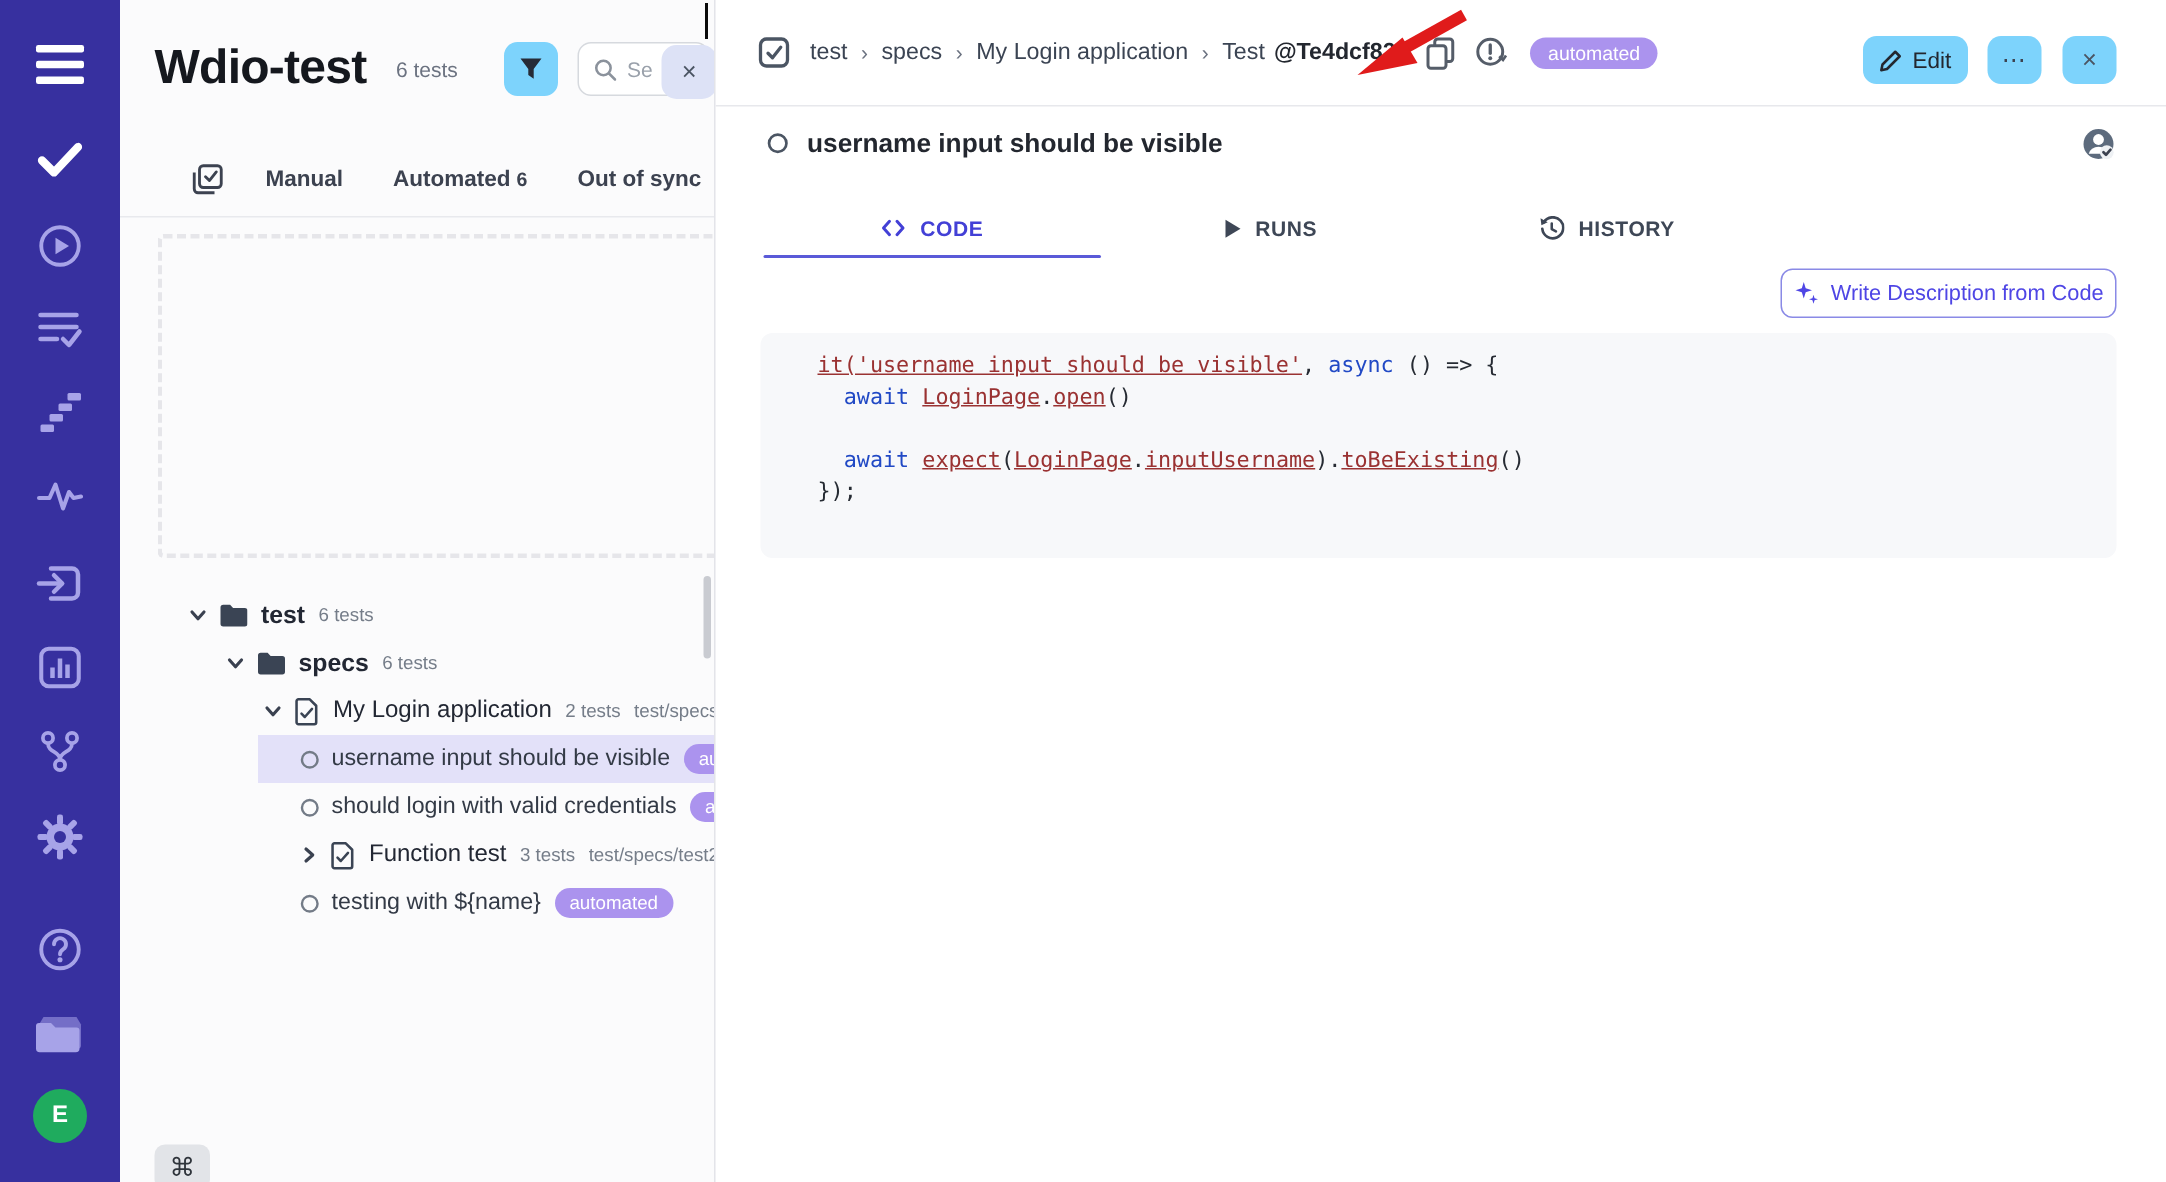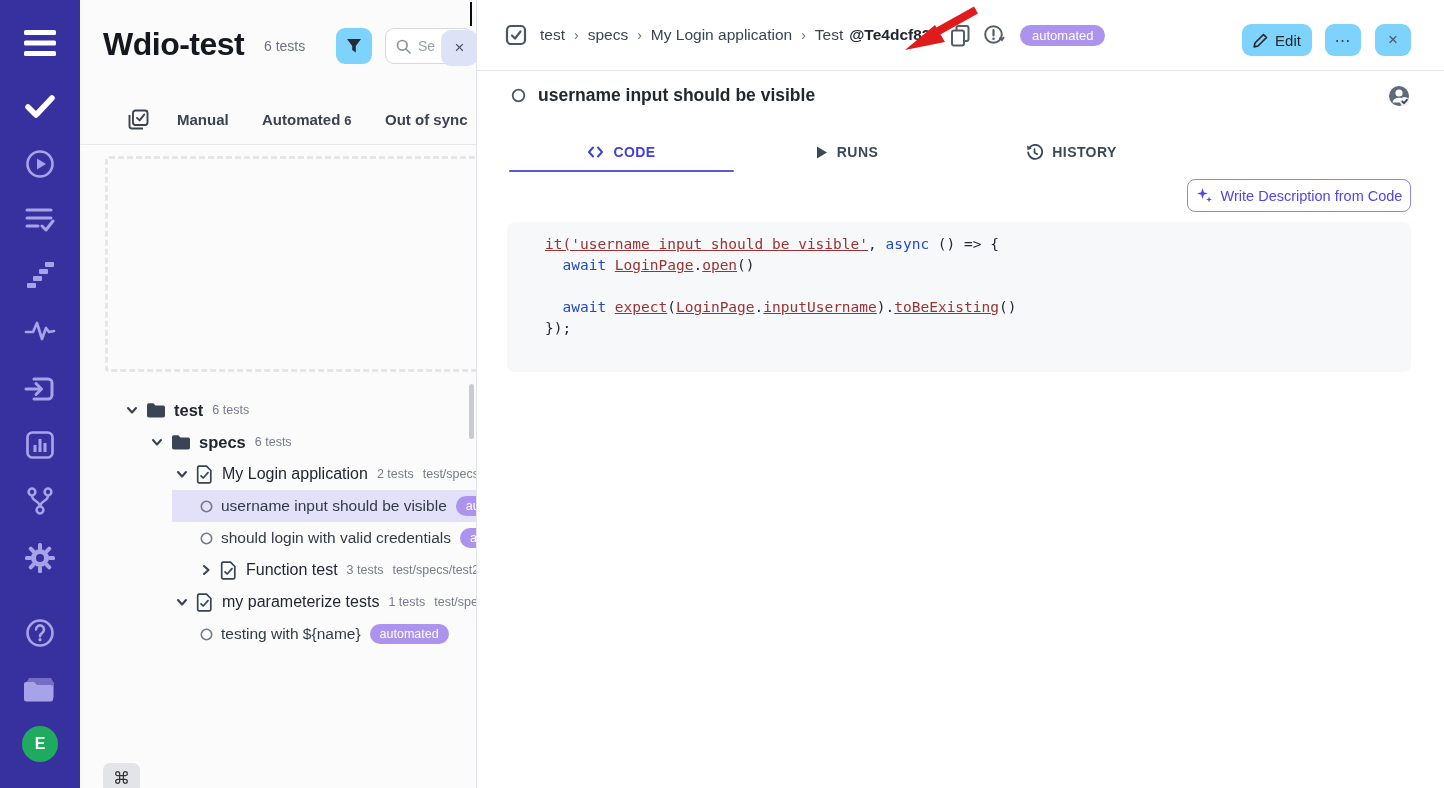--- a/index.html
+++ b/index.html
@@ -324,36 +324,20 @@
         <span class="tr-ico">
           <svg width="17" height="19" viewBox="0 0 17 19">
             <path d="M3,1.2 h7.5 l4.3,4.3 v11 a1.3,1.3 0 0 1 -1.3,1.3 h-10.5 a1.3,1.3 0 0 1 -1.3,-1.3 v-14 a1.3,1.3 0 0 1 1.3,-1.3 z" fill="none" stroke="#3a4454" stroke-width="1.7" stroke-linejoin="round"></path>
             <polyline points="5,10.8 7.2,13 12,7.6" fill="none" stroke="#3a4454" stroke-width="1.7" stroke-linecap="round" stroke-linejoin="round"></polyline>
           </svg>
         </span>
         <span class="tr-label file">Function test</span>
         <span class="tr-count">3 tests</span>
         <span class="tr-path">test/specs/test2.tes</span>
       </div>
-      <div class="tree-row" style="padding-left: 95px;">
-        <span class="tr-chev">
-          <svg width="14" height="14" viewBox="0 0 14 14">
-            <polyline points="3,5 7,9.5 11,5" fill="none" stroke="#3a4150" stroke-width="2.1" stroke-linecap="round" stroke-linejoin="round"></polyline>
-          </svg>
-        </span>
-        <span class="tr-ico">
-          <svg width="17" height="19" viewBox="0 0 17 19">
-            <path d="M3,1.2 h7.5 l4.3,4.3 v11 a1.3,1.3 0 0 1 -1.3,1.3 h-10.5 a1.3,1.3 0 0 1 -1.3,-1.3 v-14 a1.3,1.3 0 0 1 1.3,-1.3 z" fill="none" stroke="#3a4454" stroke-width="1.7" stroke-linejoin="round"></path>
-            <polyline points="5,10.8 7.2,13 12,7.6" fill="none" stroke="#3a4454" stroke-width="1.7" stroke-linecap="round" stroke-linejoin="round"></polyline>
-          </svg>
-        </span>
-        <span class="tr-label file">my parameterize tests</span>
-        <span class="tr-count">1 tests</span>
-        <span class="tr-path">test/spe</span>
-      </div>
       <div class="tree-row" style="padding-left: 120px;">
         <span class="tr-ico" style="margin-right:8px">
           <svg width="13" height="13" viewBox="0 0 13 13">
             <circle cx="6.5" cy="6.5" r="5.2" fill="none" stroke="#737b87" stroke-width="1.6"></circle>
           </svg>
         </span>
         <span class="tr-label test">testing with ${name}</span>
         <span class="badge">automated</span>
       </div>
     </div>

